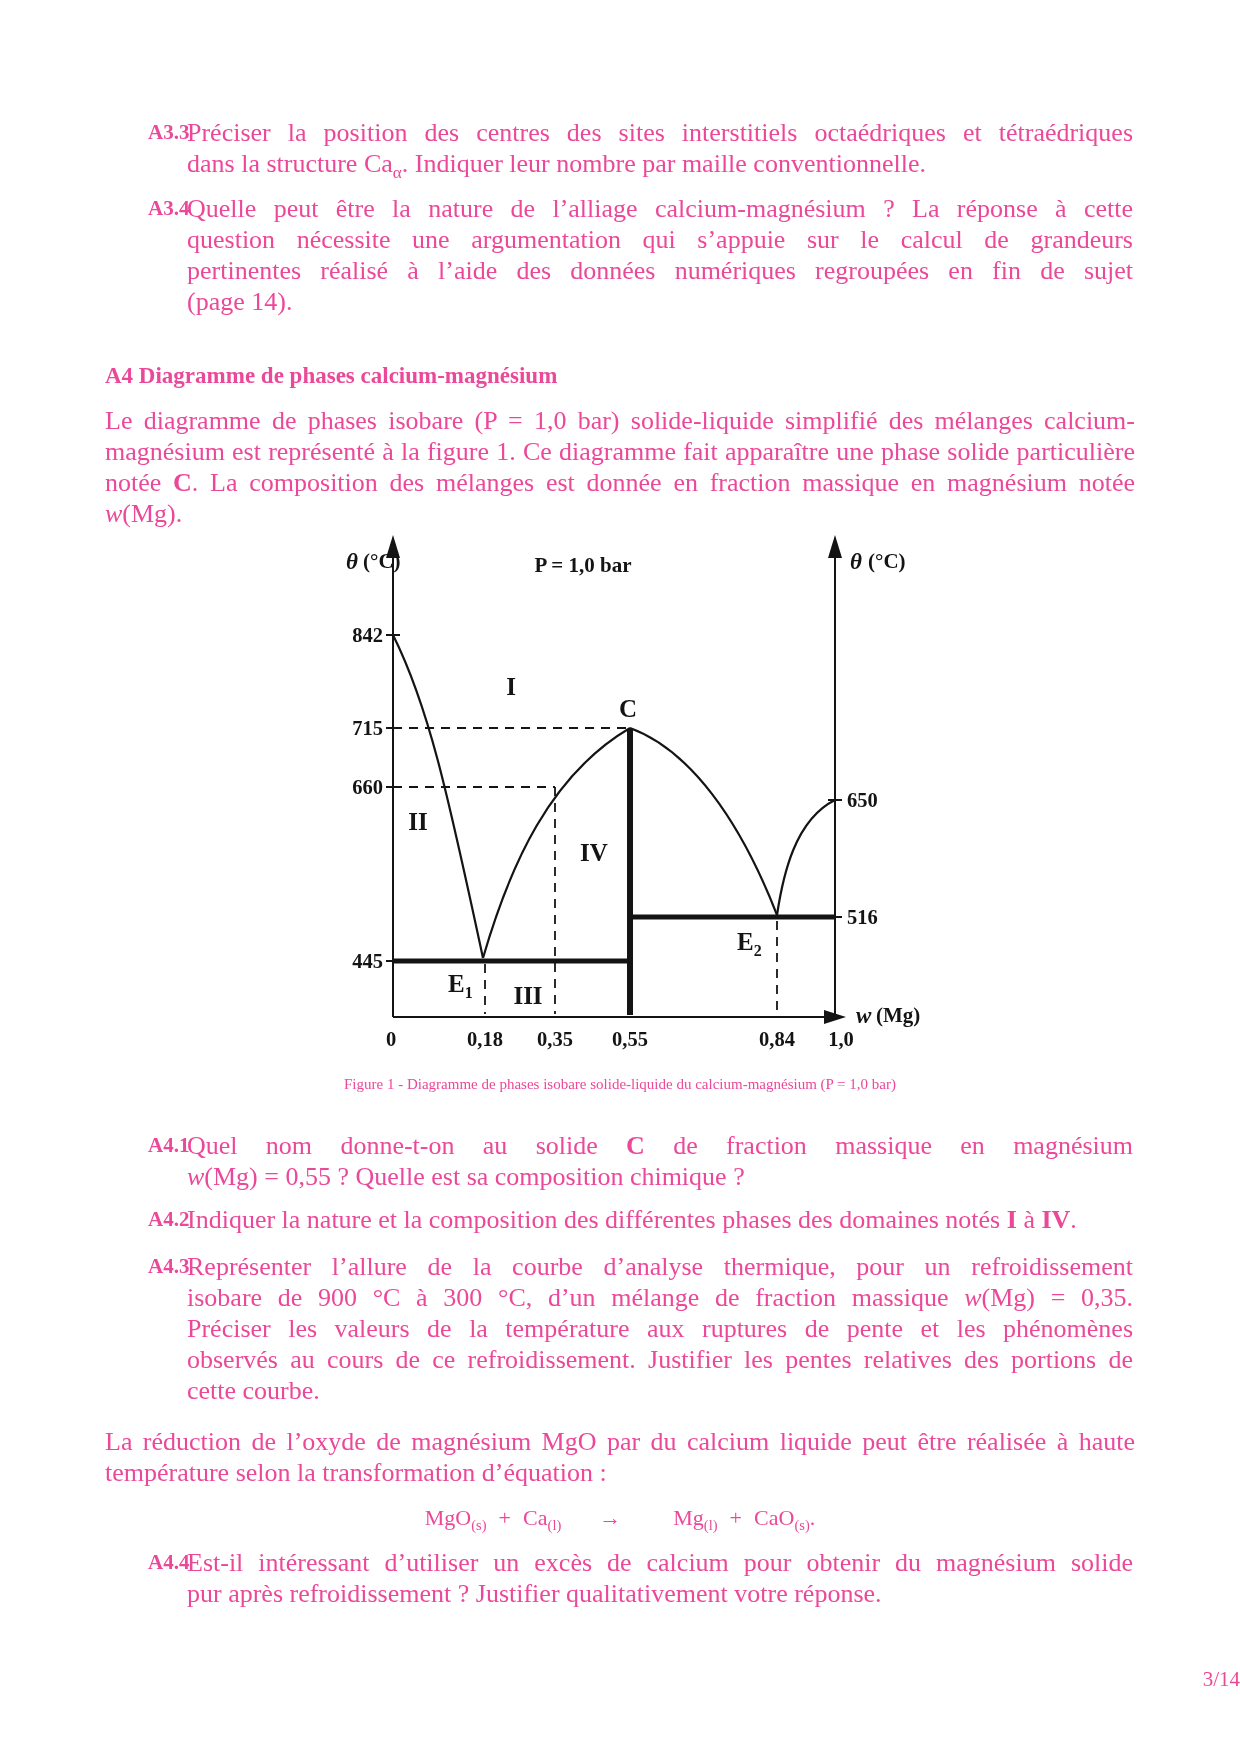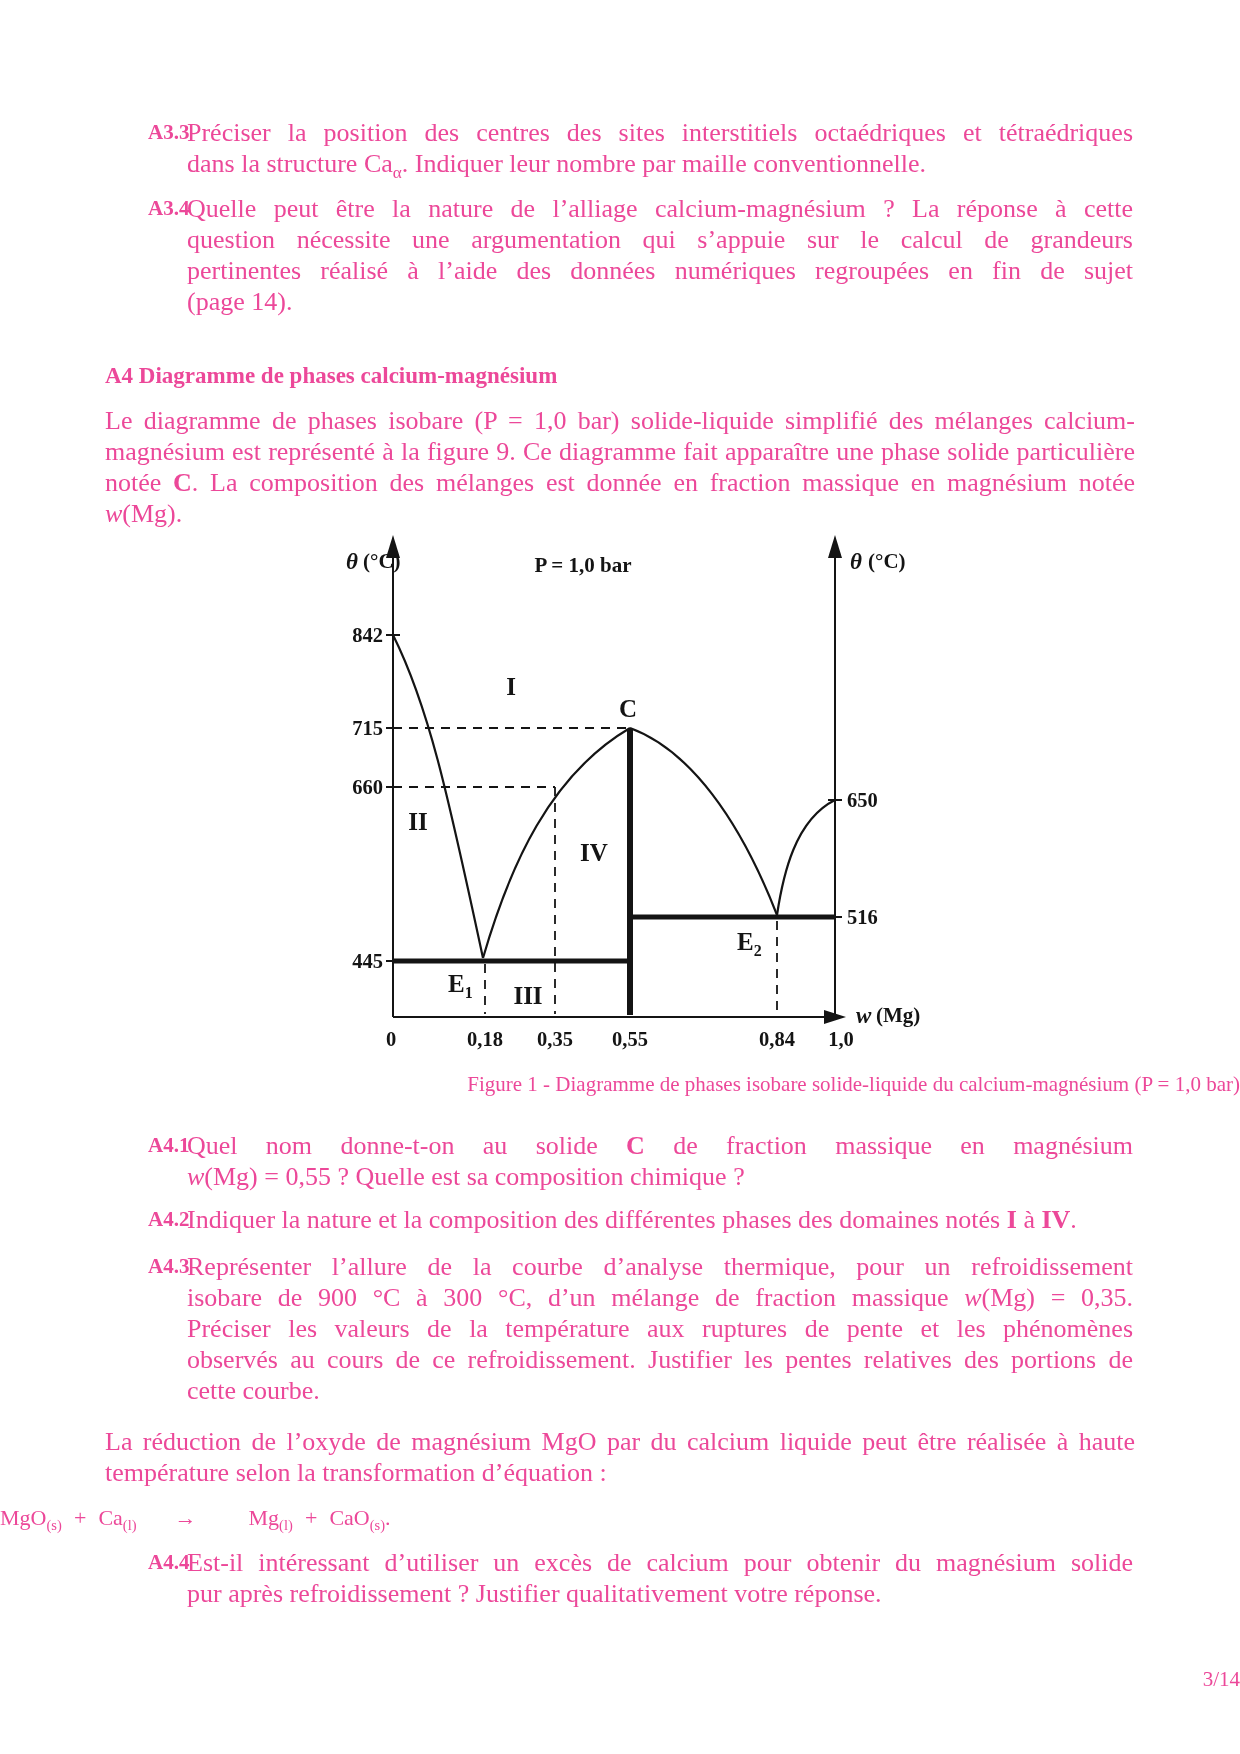--- a/index.html
+++ b/index.html
@@ -6,22 +6,22 @@
   .page{position:relative;width:1240px;height:1754px;background:#ffffff;
         font-family:"Liberation Serif","DejaVu Serif",serif;color:#ec4899;overflow:hidden;}
   .abs{position:absolute;}
   .line{font-size:26px;line-height:31px;}
   .line.j{text-align:justify;text-align-last:justify;}
   .qblock{position:absolute;left:148px;width:985px;}
   .qnum{position:absolute;left:0;top:0;font-weight:bold;font-size:21px;line-height:31px;}
   .qtext{margin-left:39px;width:946px;}
   .para{position:absolute;left:105px;width:1030px;}
   .heading{position:absolute;left:105px;font-weight:bold;font-size:23px;line-height:31px;}
-  .caption{position:absolute;left:0;width:1240px;text-align:right;font-size:21px;line-height:31px;}
-  .equation{position:absolute;left:0;width:1240px;font-size:22px;line-height:32px;word-spacing:0.30em;}
+  .caption{position:absolute;left:0;width:1240px;text-align:center;font-size:15px;line-height:31px;}
+  .equation{position:absolute;left:0;width:1240px;text-align:center;font-size:22px;line-height:32px;word-spacing:0.30em;}
   .equation .arr{display:inline-block;margin:0 52px 0 38px;}
   .footer{position:absolute;left:0;width:1240px;text-align:right;font-size:21px;line-height:31px;}
   sub{font-size:0.66em;}
   svg text{fill:#141414;}
   .tk{font-weight:bold;font-size:20.5px;font-family:"Liberation Serif",serif;}
   .rg{font-weight:bold;font-size:25px;font-family:"Liberation Serif",serif;}
   .ax{font-weight:bold;font-size:21px;font-family:"Liberation Serif",serif;}
   .axg{font-weight:bold;font-style:italic;font-size:23px;font-family:"Liberation Serif",serif;}
 </style>
 </head>
@@ -44,21 +44,21 @@
         <div class="line j">question nécessite une argumentation qui s’appuie sur le calcul de grandeurs</div>
         <div class="line j">pertinentes réalisé à l’aide des données numériques regroupées en fin de sujet</div>
         <div class="line">(page 14).</div>
       </div>
   </div>
 
   <div class="heading" style="top:360px">A4 Diagramme de phases calcium-magnésium</div>
 
   <div class="para" style="top:405px">
       <div class="line j">Le diagramme de phases isobare (P = 1,0 bar) solide-liquide simplifié des mélanges calcium-</div>
-      <div class="line j">magnésium est représenté à la figure 9. Ce diagramme fait apparaître une phase solide particulière</div>
+      <div class="line j">magnésium est représenté à la figure 1. Ce diagramme fait apparaître une phase solide particulière</div>
       <div class="line j">notée <b>C</b>. La composition des mélanges est donnée en fraction massique en magnésium notée</div>
       <div class="line"><i>w</i>(Mg).</div>
     </div>
 
   <svg class="abs" style="left:270px;top:530px" width="690" height="530" viewBox="270 530 690 530">
 
     <g stroke="#141414" stroke-width="2" fill="none">
       <line x1="393" y1="1017" x2="393" y2="551"></line>
       <line x1="835" y1="1017" x2="835" y2="551"></line>
       <line x1="393" y1="1017" x2="833" y2="1017"></line>

